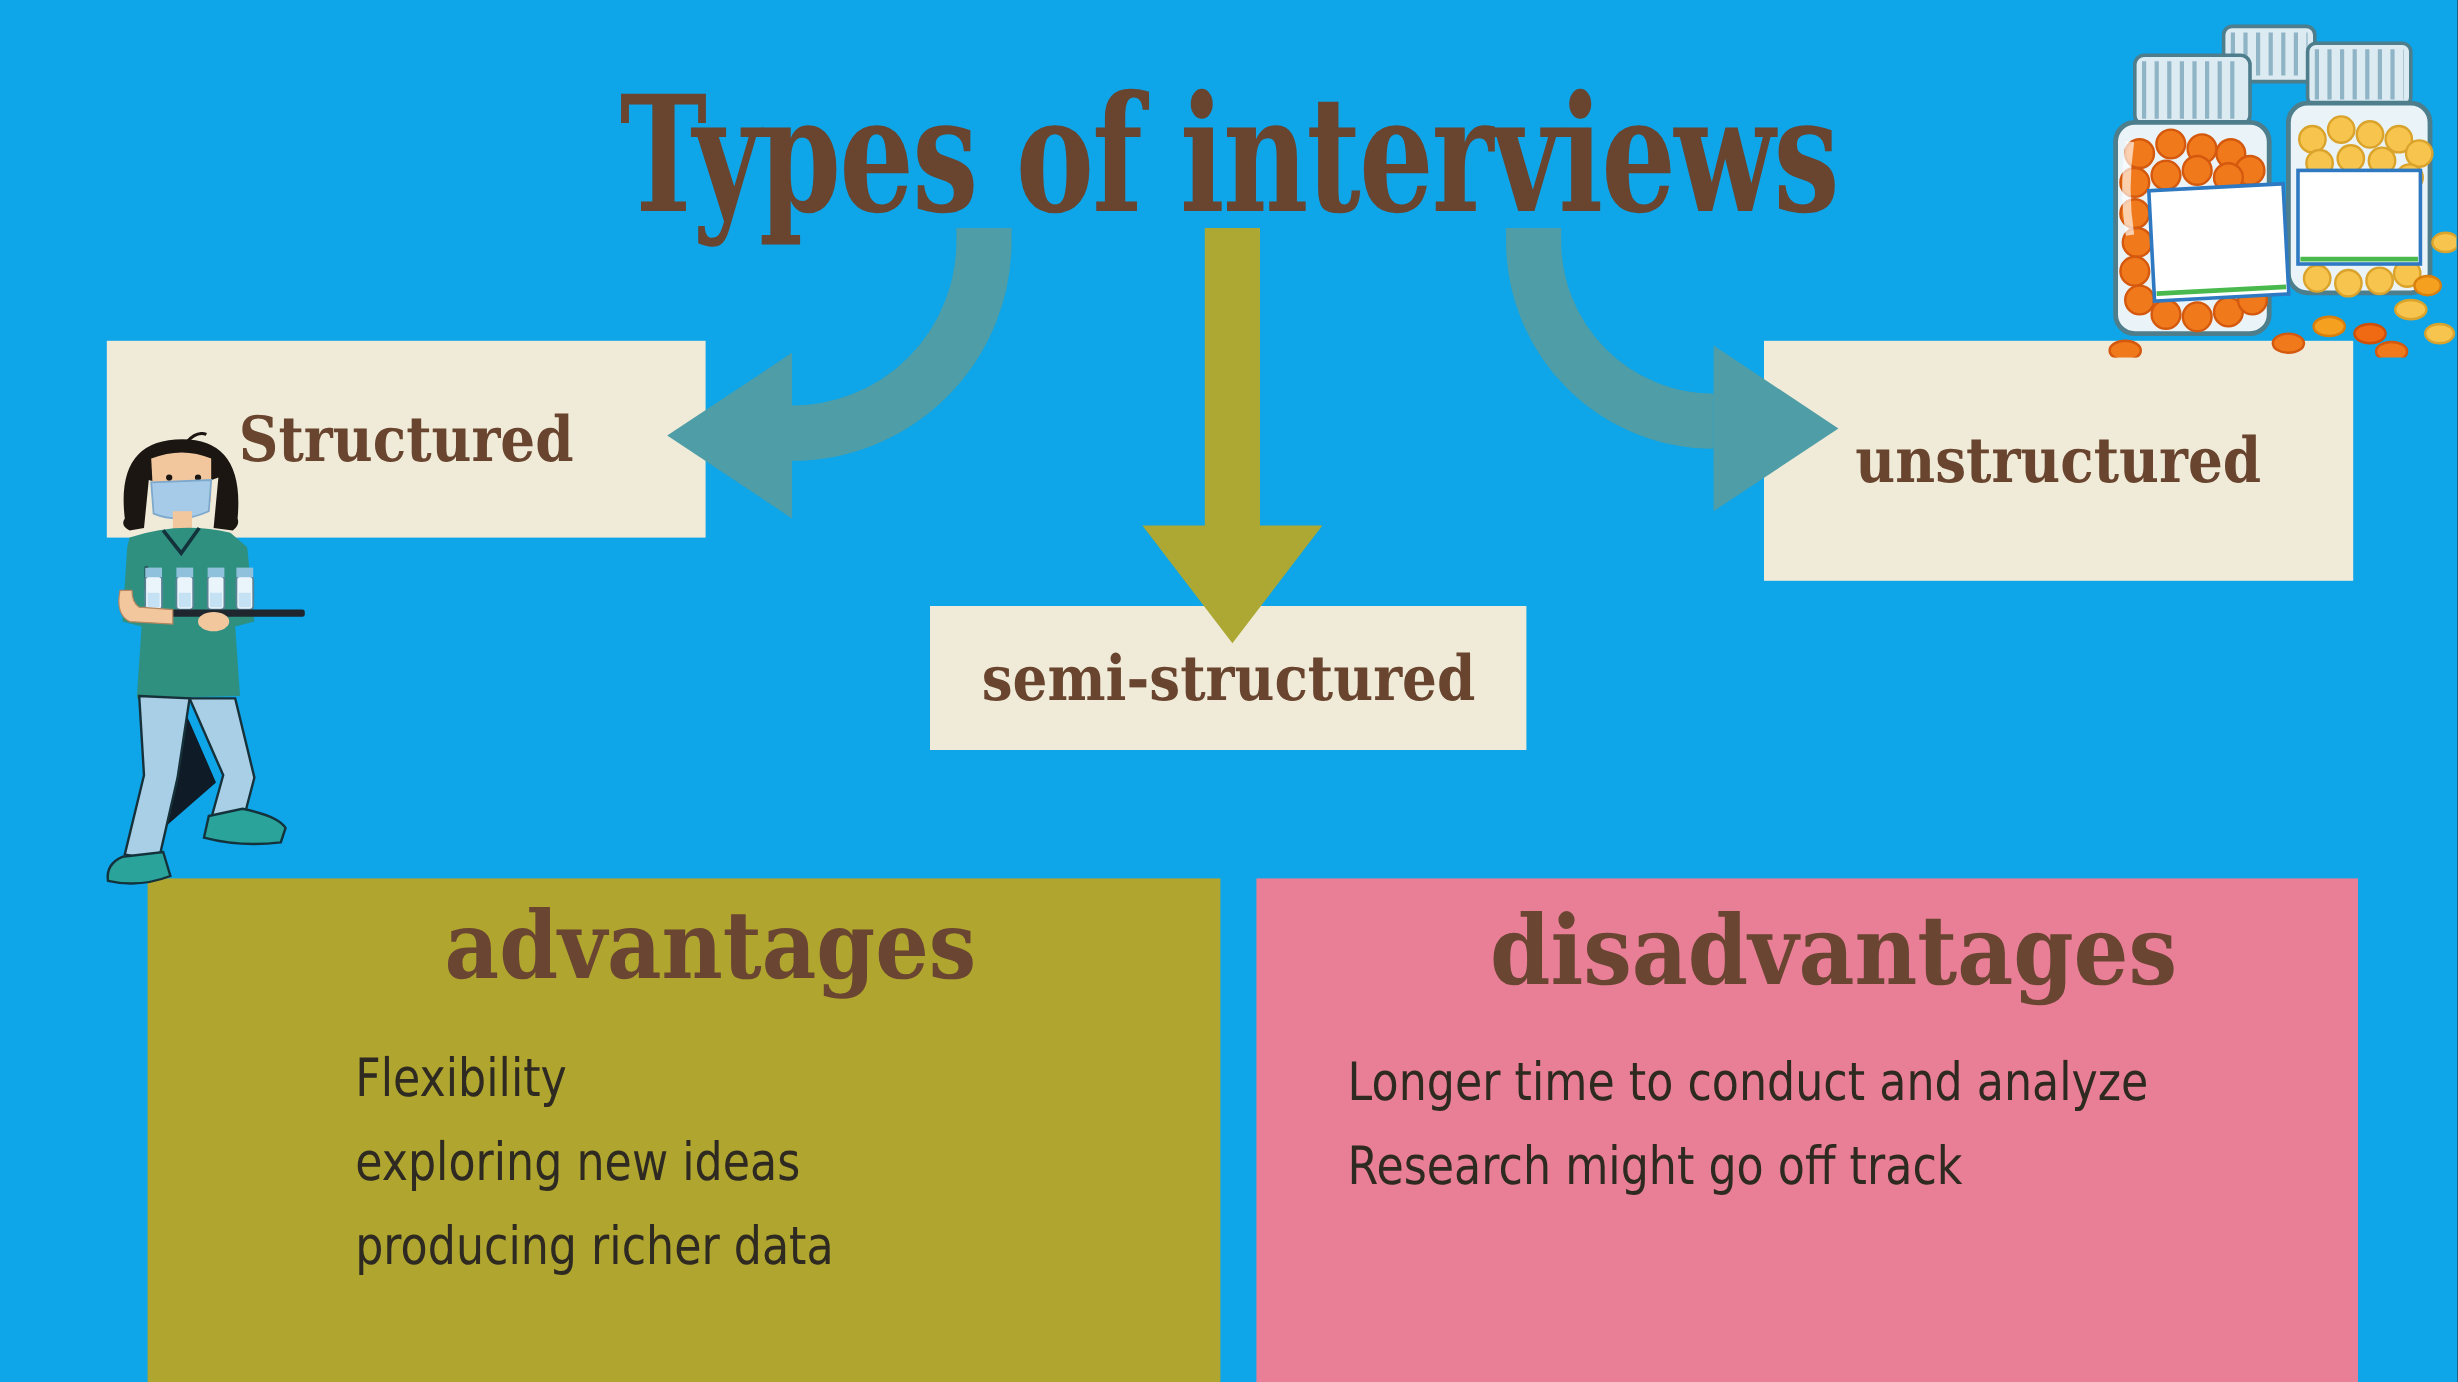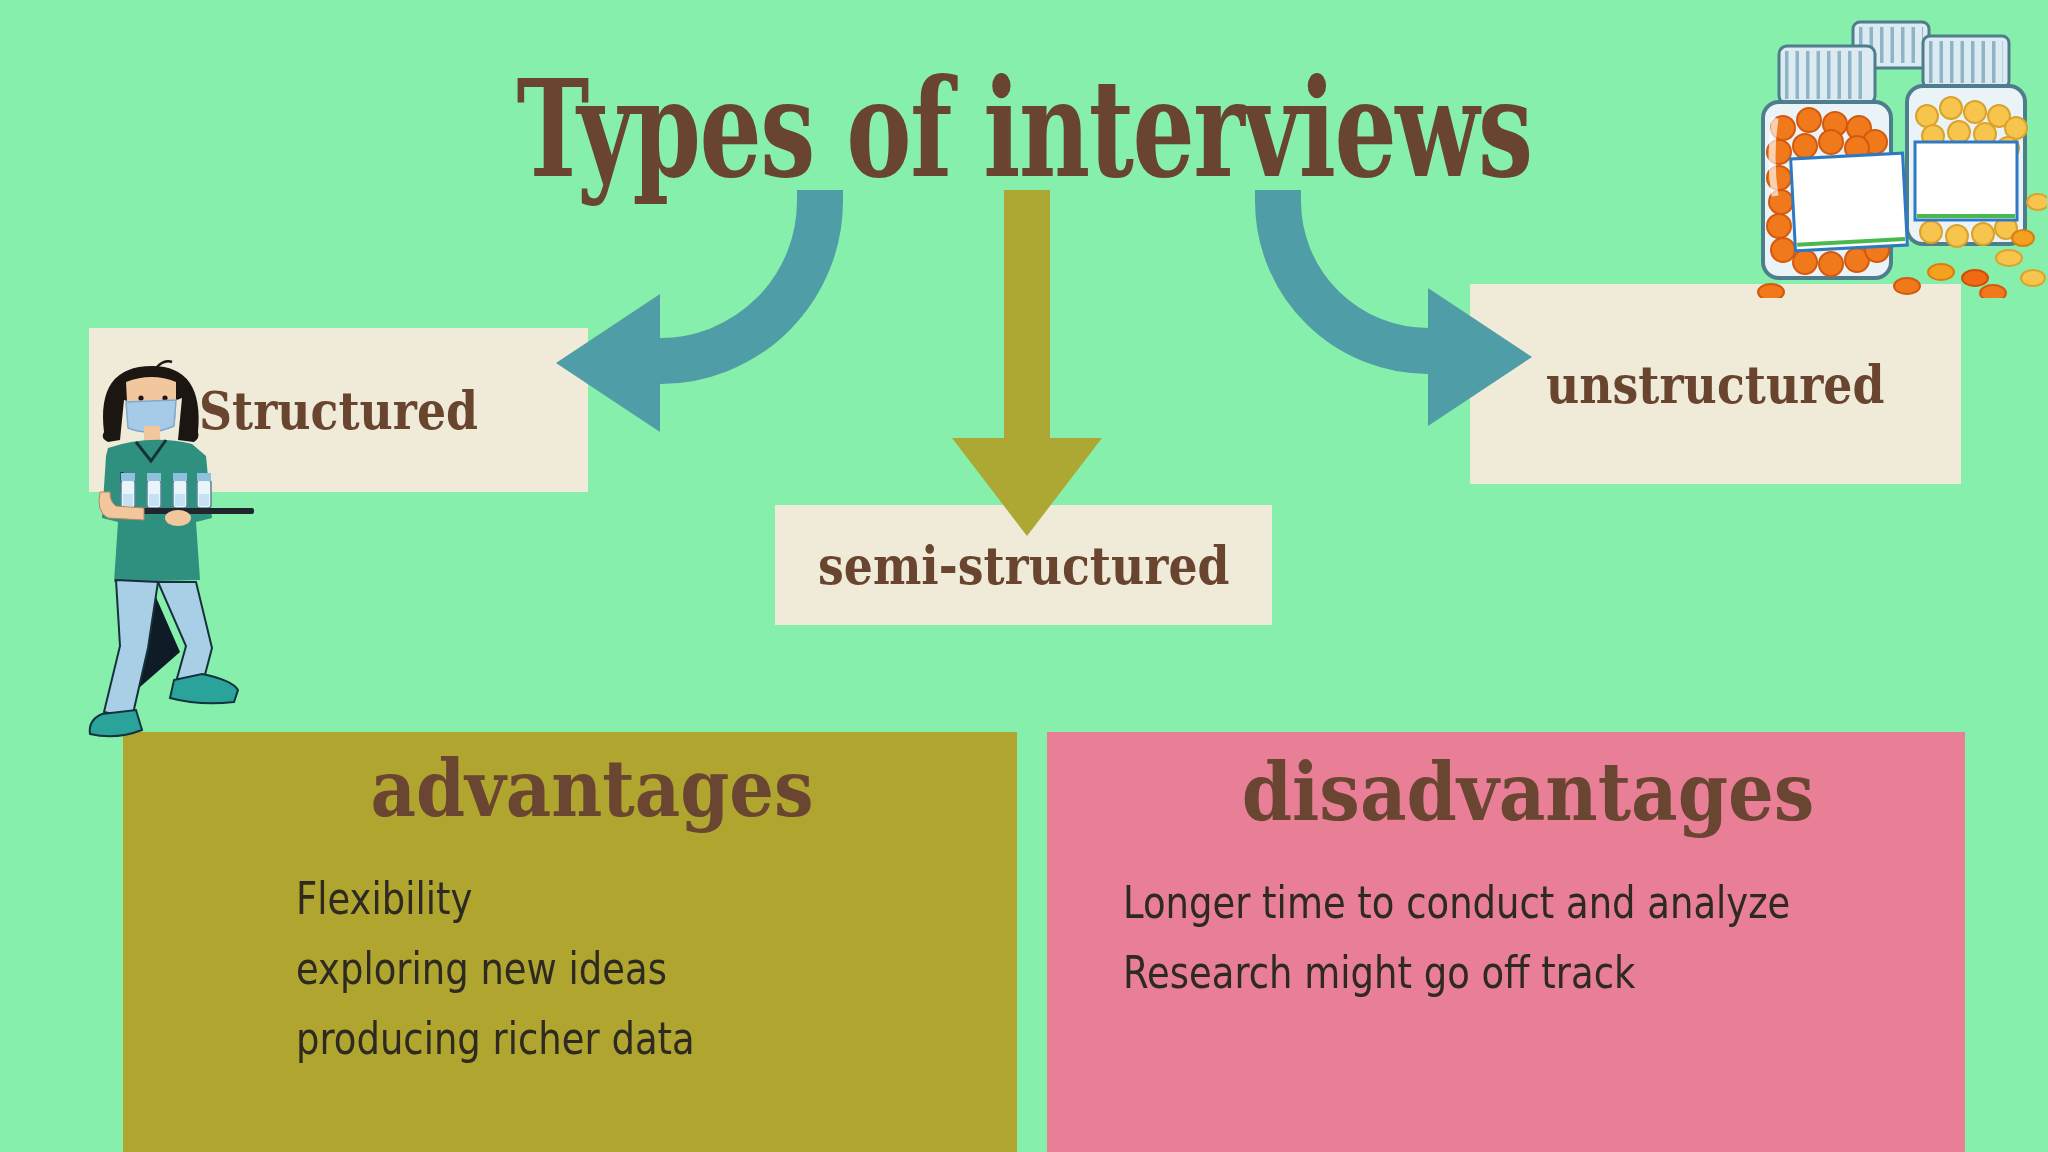--- a/index.html
+++ b/index.html
@@ -1,22 +1,22 @@
 <!DOCTYPE html>
 <html><head>
 <meta charset="utf-8">
 <style>
   html,body{margin:0;padding:0;background:#333;}
-  .stage{position:relative;width:2048px;height:1152px;background:#86efac;overflow:hidden;
+  .stage{position:relative;width:2048px;height:1152px;background:#0ea5e9;overflow:hidden;
          font-family:"DejaVu Serif",serif;}
   .title{position:absolute;left:0;top:62px;width:100%;text-align:center;margin:0;
          font-family:"DejaVu Serif",serif;font-weight:700;font-size:134px;line-height:1.0;
          color:#69442F;transform:scaleX(.73);letter-spacing:-2px;}
   .type-box{position:absolute;background:#EFEBD8;display:flex;align-items:center;justify-content:center;}
-  .box-structured{left:89px;top:284px;width:499px;height:164px;margin-top:44px;}
+  .box-structured{left:89px;top:284px;width:499px;height:164px;}
   .box-semi{left:775px;top:505px;width:497px;height:120px;}
   .box-unstructured{left:1470px;top:284px;width:491px;height:200px;}
   .box-label{font-weight:700;font-size:52px;color:#69442F;transform:scaleX(.88);white-space:nowrap;}
   .arrows,.nurse,.pills{position:absolute;}
   .arrows{left:0;top:0;width:2048px;height:1152px;}
   .panel{position:absolute;top:732px;height:449px;box-sizing:border-box;padding-left:44px;}
   .panel-advantages{left:123px;width:894px;background:#AFA52F;}
   .panel-disadvantages{left:1047px;width:918px;background:#E87F97;}
   .panel-heading{text-align:center;font-weight:700;font-size:78px;line-height:1;color:#6A4532;
                  margin:18px 0 0 0;transform:scaleX(.9);white-space:nowrap;}

